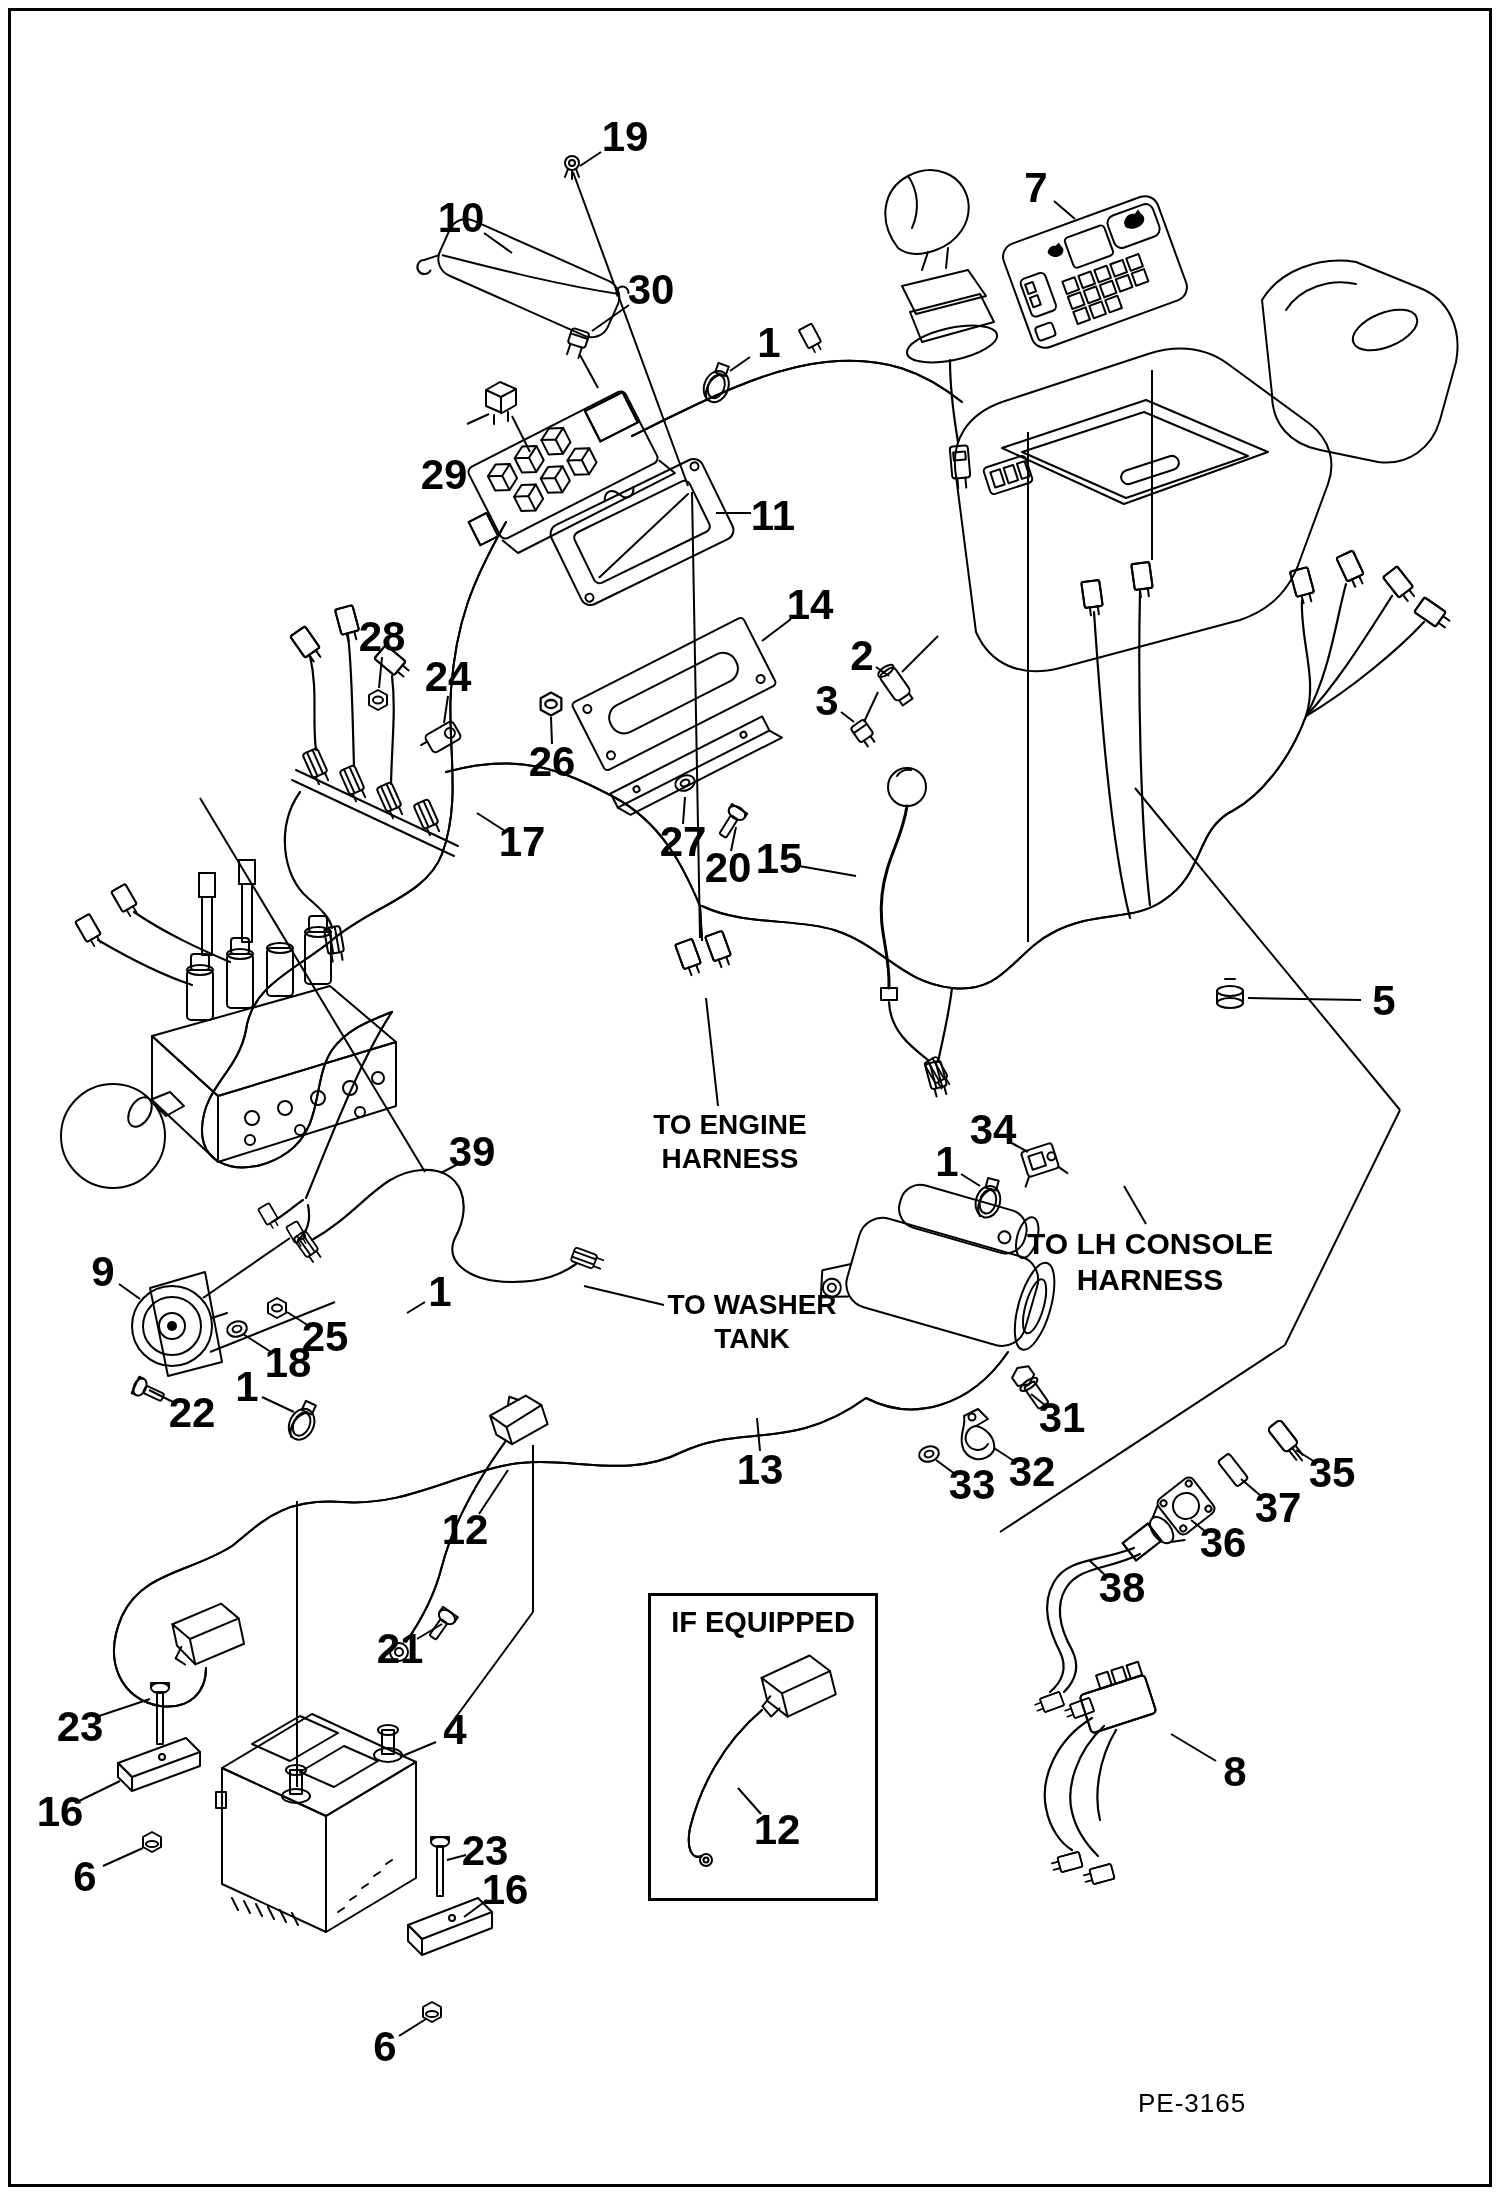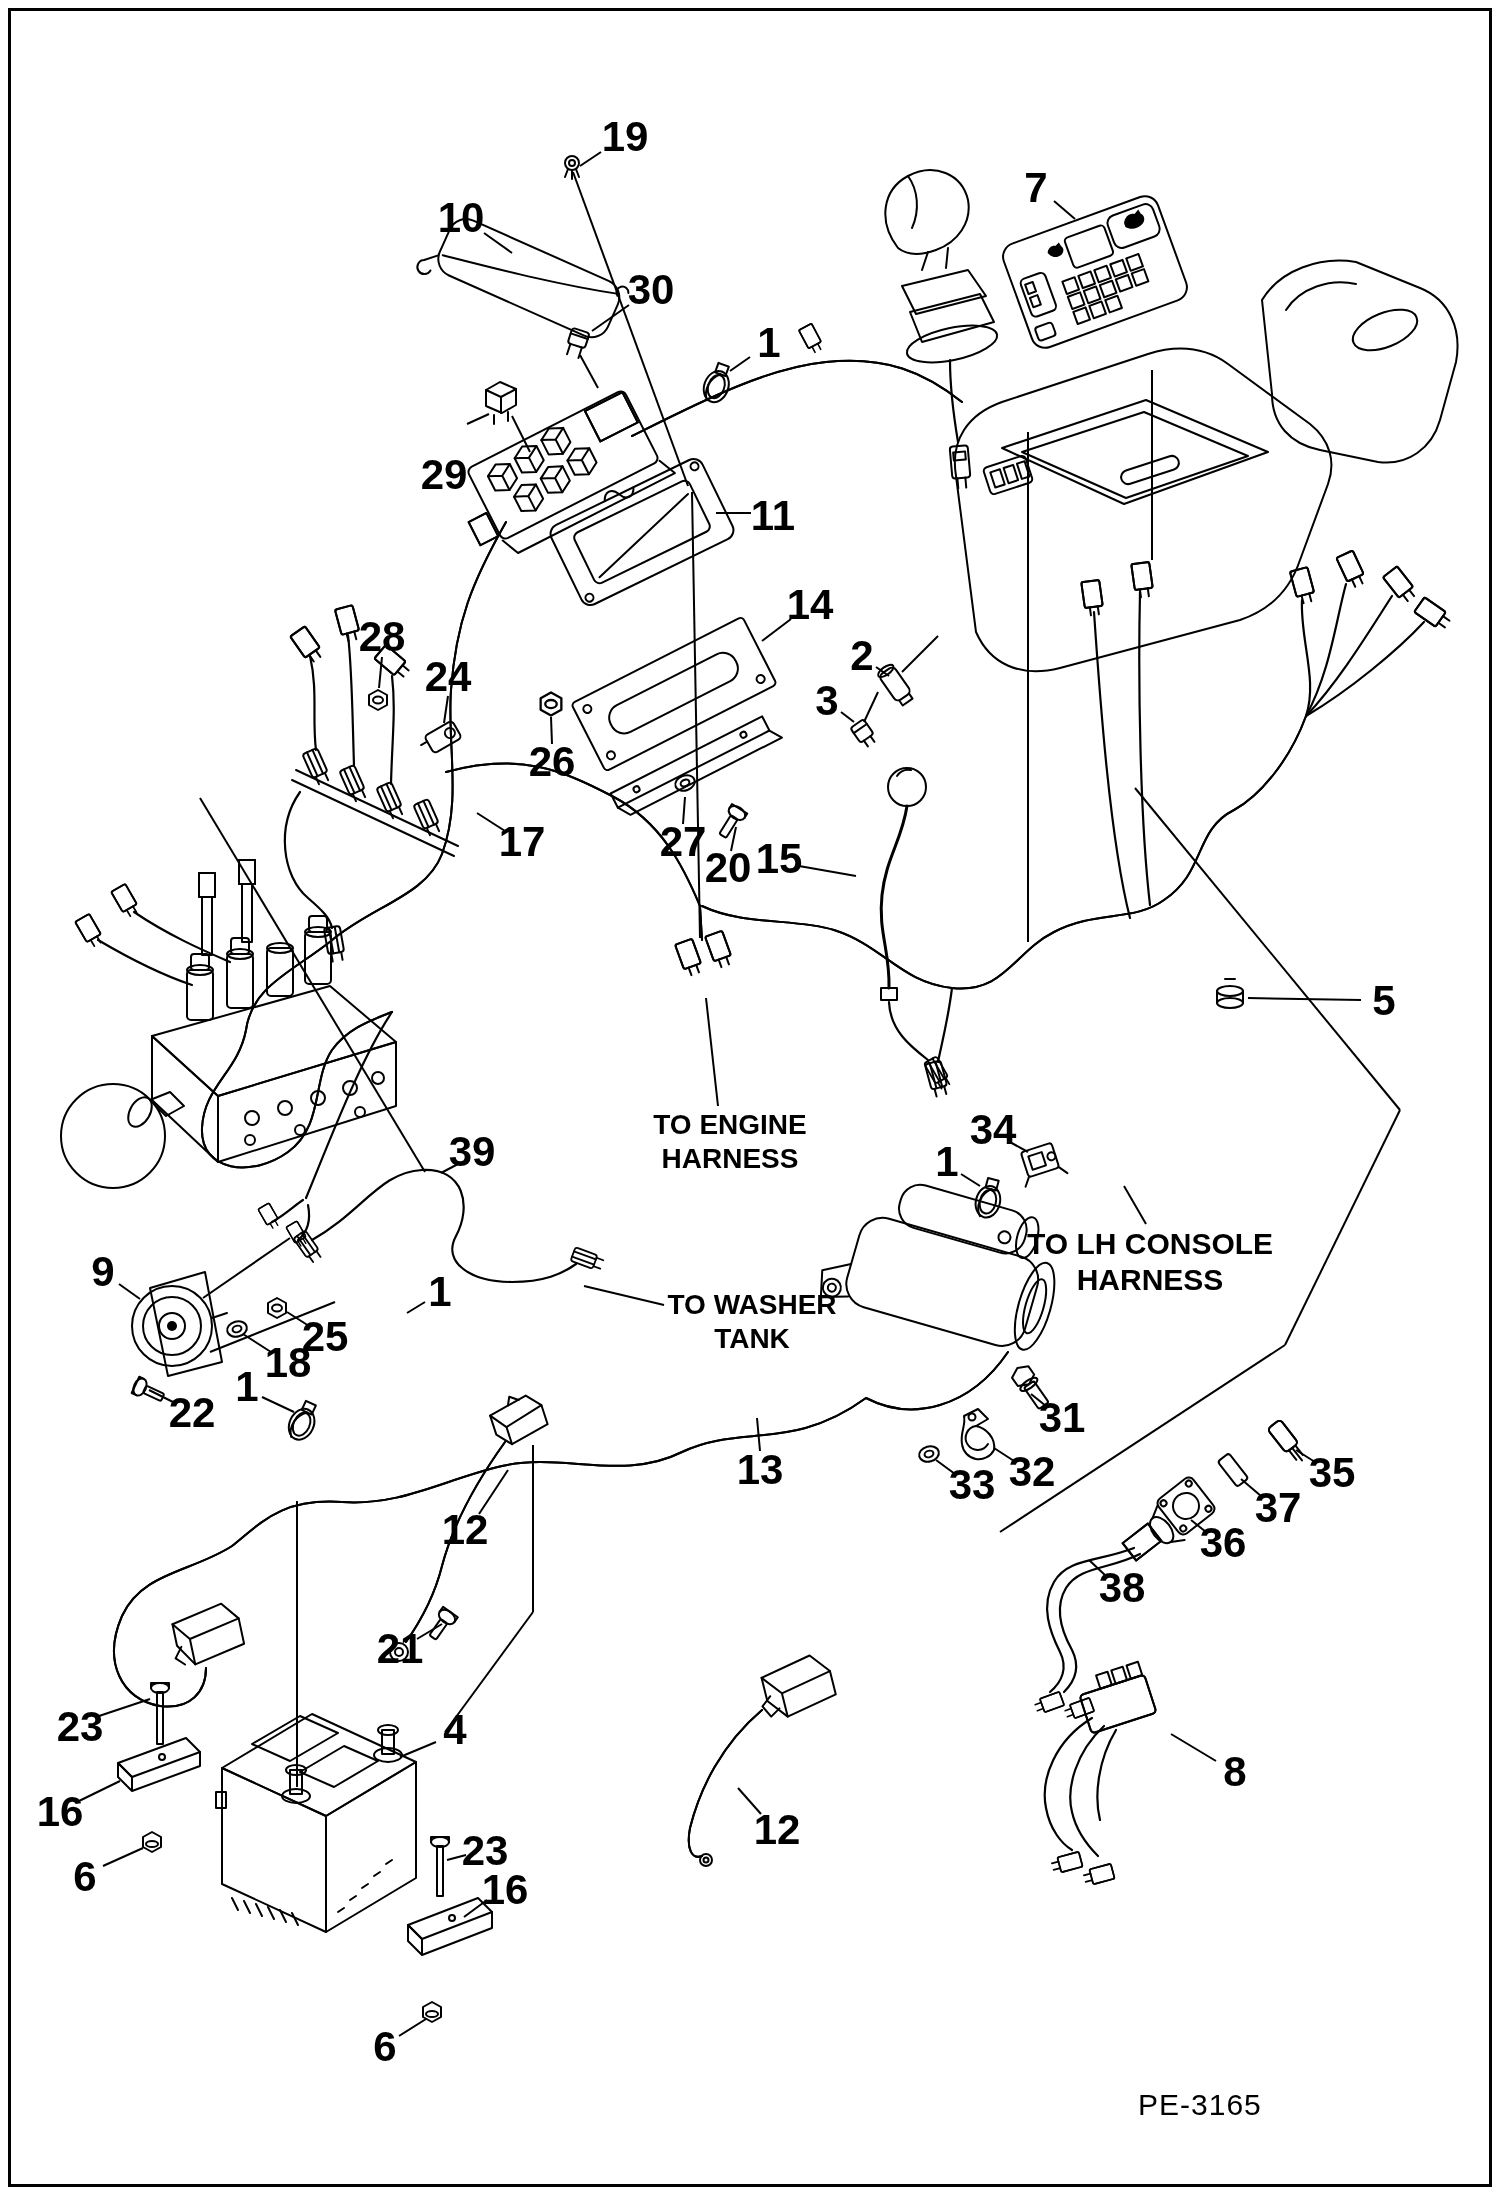--- a/index.html
+++ b/index.html
@@ -14,21 +14,21 @@
   #art .wire{stroke:#000;stroke-width:2.2;fill:none;}
   #art .thick{stroke-width:3;}
   #leaders line{stroke:#000;stroke-width:2;}
   .callout{position:absolute;transform:translate(-50%,-50%);font-size:42px;font-weight:bold;
            white-space:nowrap;line-height:1;}
   .note{position:absolute;transform:translate(-50%,0);font-size:28px;font-weight:bold;
         text-align:center;line-height:1.2;white-space:nowrap;}
   .note.big{font-size:30px;}
   #ifbox{position:absolute;border:3px solid #000;background:transparent;}
   #ifbox .title{font-size:29px;font-weight:bold;text-align:center;margin-top:10px;}
-  #code{position:absolute;font-size:30px;letter-spacing:1px;}
+  #code{position:absolute;font-size:26px;letter-spacing:1px;}
 </style>
 </head>
 <body>
 
 <div id="page">
   <div id="frame"></div>
 
   <svg id="art" class="layer" viewBox="0 0 1498 2193">
     <defs>
       <pattern id="h" patternUnits="userSpaceOnUse" width="7" height="7" patternTransform="rotate(45)">
@@ -600,20 +600,23 @@
       <div>HARNESS</div>
   </div>
   <div class="note" style="left:752px;top:1288px;">
     <div>TO WASHER</div>
       <div>TANK</div>
   </div>
   <div class="note big" style="left:1150px;top:1226px;">
     <div>TO LH CONSOLE</div>
       <div>HARNESS</div>
   </div>
+  <div id="ifbox" style="left:648px;top:1593px;width:224px;height:302px;">
+    <div class="title">IF EQUIPPED</div>
+  </div>
   <div id="code" style="left:1138px;top:2088px;">PE-3165</div>
 <div class="callout" style="left: 625px; top: 137px;">19</div>
     <div class="callout" style="left: 461px; top: 218px;">10</div>
     <div class="callout" style="left: 651px; top: 290px;">30</div>
     <div class="callout" style="left: 769px; top: 343px;">1</div>
     <div class="callout" style="left: 444px; top: 435px; margin-top: 40px;">29</div>
     <div class="callout" style="left: 1036px; top: 188px;">7</div>
     <div class="callout" style="left: 773px; top: 516px;">11</div>
     <div class="callout" style="left: 810px; top: 605px;">14</div>
     <div class="callout" style="left: 382px; top: 637px;">28</div>

